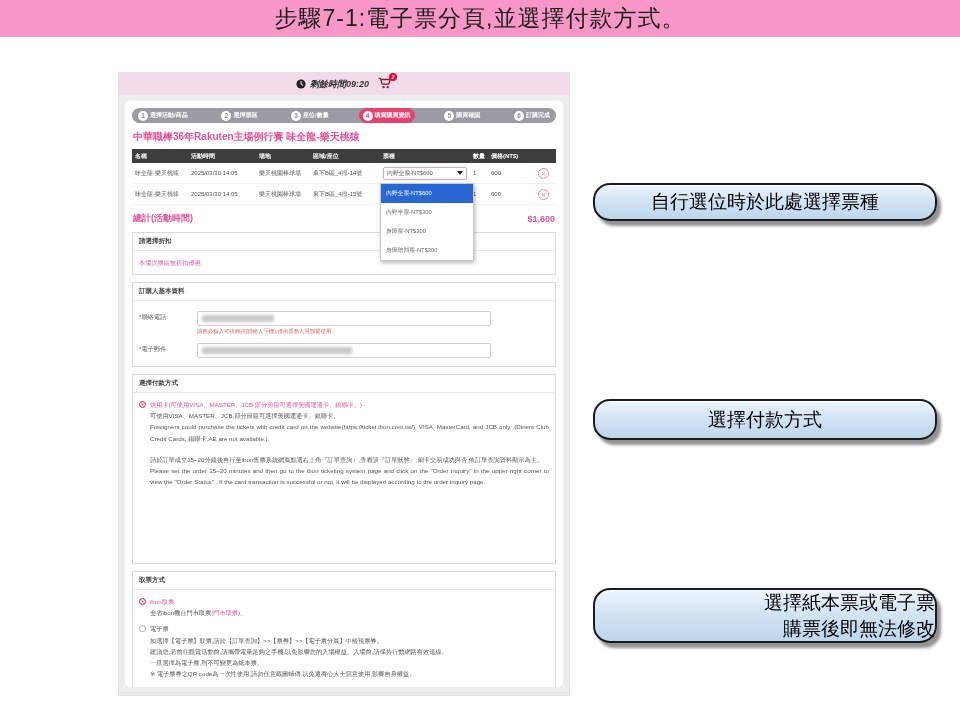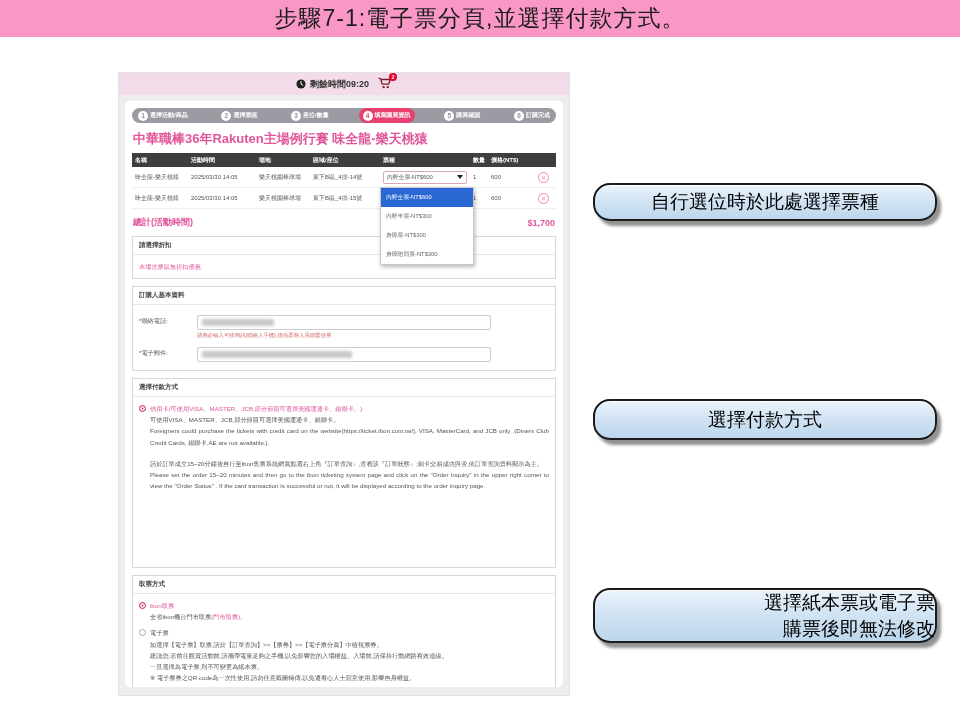--- a/index.html
+++ b/index.html
@@ -7,37 +7,37 @@
     width:960px;height:720px;position:relative;background:#ffffff;overflow:hidden;
     font-family:"Liberation Sans","DejaVu Sans",sans-serif;color:#333;
   }
   
   .banner{position:absolute;left:0;top:0;width:960px;height:37px;background:#f998c6;
     display:flex;align-items:center;justify-content:center;font-size:23px;color:#1c1c1c;letter-spacing:1px;}
   
   .panel{position:absolute;left:118px;top:72px;width:452px;height:624px;background:#ededed;
     border:1px solid #e2e2e2;box-sizing:border-box;}
   .timerbar{height:22px;background:#f2dce9;display:flex;align-items:center;justify-content:center;gap:4px;
-    font-size:9px;font-weight:bold;color:#333;}
+    font-size:9px;font-weight:bold;color:#333;font-style:italic;}
   .cartwrap{position:relative;margin-left:4px;}
   .cart-badge{position:absolute;top:-3px;right:-5px;width:8px;height:8px;border-radius:50%;background:#e4002b;
     color:#fff;font-size:5.5px;display:flex;align-items:center;justify-content:center;font-weight:bold;}
   .card{position:absolute;left:6px;right:6px;top:28px;bottom:8px;background:#fff;border-radius:5px;
     padding:7px 7px;box-sizing:border-box;overflow:hidden;}
   
   .steps{height:15px;background:#9b9ba3;border-radius:9px;display:flex;align-items:center;
     justify-content:space-between;padding:0 2px;margin-bottom:7px;}
   .step{display:flex;align-items:center;gap:2px;color:#fff;font-size:6px;font-weight:bold;height:15px;
     padding:0 4px;border-radius:9px;white-space:nowrap;}
   .step .n{width:10px;height:10px;border-radius:50%;background:#fff;color:#90909a;font-size:6.5px;
     font-weight:bold;display:flex;align-items:center;justify-content:center;flex:0 0 auto;}
   .step.active{background:#e8416f;}
   .step.active .n{color:#e8416f;}
   
-  .event-title{font-size:13px;font-weight:bold;color:#e0559a;margin:3px 1px 5px;}
+  .event-title{font-size:10px;font-weight:bold;color:#e0559a;margin:3px 1px 5px;}
   
   .ordertable{position:relative;}
   .thead{display:flex;background:#3e3e3e;color:#fff;height:14px;align-items:center;font-size:6px;font-weight:bold;}
   .trow{display:flex;height:20px;align-items:center;border-bottom:1px solid #efefef;font-size:6px;color:#555;}
   .c{padding-left:3px;box-sizing:border-box;white-space:nowrap;overflow:hidden;}
   .c-name{width:56px;}.c-time{width:68px;}.c-venue{width:54px;}.c-zone{width:70px;}
   .c-ticket{width:90px;}.c-qty{width:18px;}.c-price{width:46px;}.c-del{width:16px;display:flex;justify-content:center;}
   .sel-box{width:84px;height:13px;border:1px solid #dda7bb;border-radius:2px;background:#fff;display:flex;
     align-items:center;justify-content:space-between;padding:0 3px;font-size:5.8px;color:#555;box-sizing:border-box;}
   .chev{width:0;height:0;border-left:3px solid transparent;border-right:3px solid transparent;border-top:4px solid #222;}
@@ -185,21 +185,21 @@
       <div class="menu">
         <div class="menu-opt sel">內野全票-NT$600</div>
         <div class="menu-opt">內野半票-NT$300</div>
         <div class="menu-opt">身障票-NT$300</div>
         <div class="menu-opt">身障陪同票-NT$300</div>
       </div>
     </div>
 
     <div class="total">
       <span>總計(活動時間)</span>
-      <span>$1,700</span>
+      <span>$1,600</span>
     </div>
 
     <div class="box">
       <div class="box-h">請選擇折扣</div>
       <div class="box-b">
         <span class="pink-note">本場次票區無折扣優惠</span>
       </div>
     </div>
 
     <div class="box">

